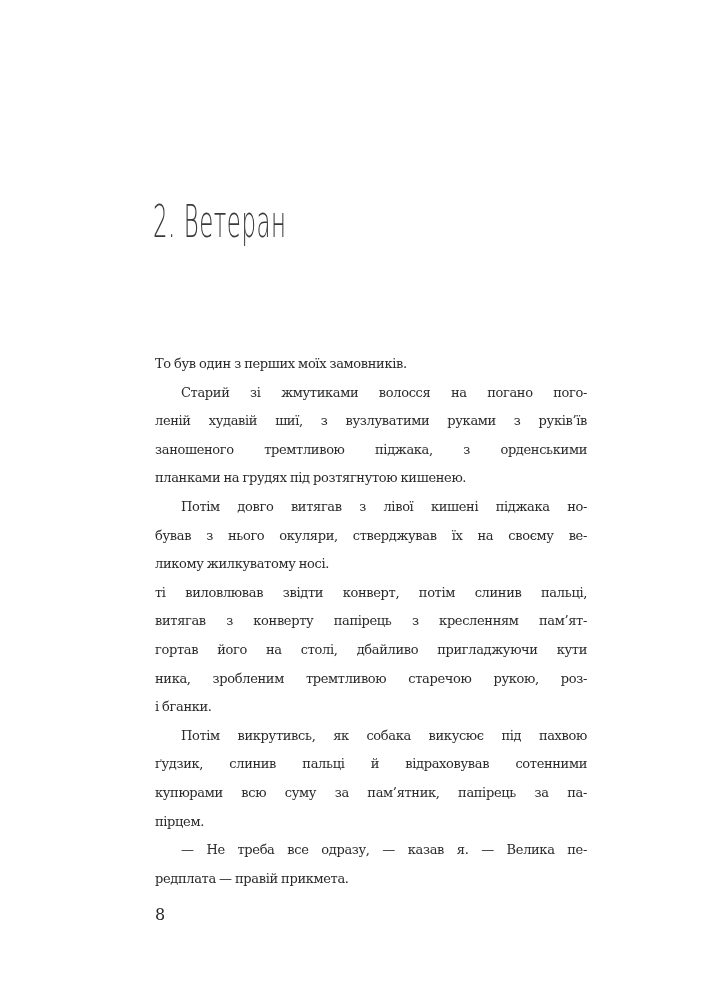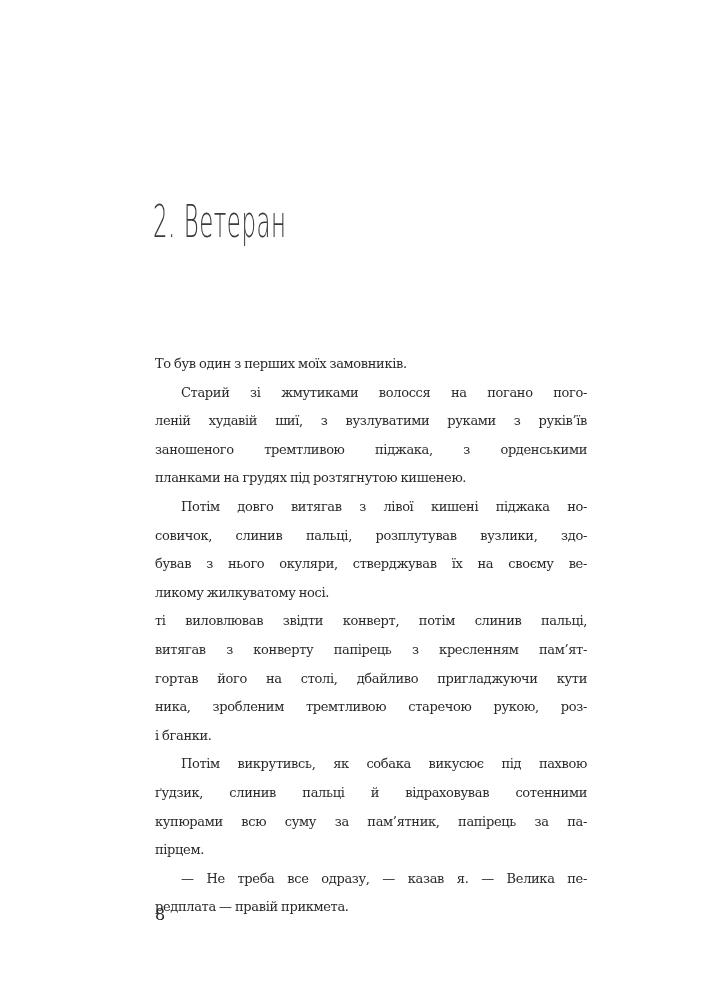--- a/index.html
+++ b/index.html
@@ -81,21 +81,20 @@
 
     <div>
       <span class="line indent">Старий зі жмутиками волосся на погано пого-</span>
       <span class="line">леній худавій шиї, з вузлуватими руками з руків’їв</span>
       <span class="line">заношеного тремтливою піджака, з орденськими</span>
       <span class="line last">планками на грудях під розтягнутою кишенею.</span>
     </div>
 
     <div>
       <span class="line indent">Потім довго витягав з лівої кишені піджака но-</span>
-      <span class="line">совичок, слинив пальці, розплутував вузлики, здо-</span>
       <span class="line">бував з нього окуляри, стверджував їх на своєму ве-</span>
       <span class="line last">ликому жилкуватому носі.</span>
     </div>
 
     <div>
       <span class="line">ті виловлював звідти конверт, потім слинив пальці,</span>
       <span class="line">витягав з конверту папірець з кресленням пам’ят-</span>
       <span class="line">гортав його на столі, дбайливо пригладжуючи кути</span>
       <span class="line">ника, зробленим тремтливою старечою рукою, роз-</span>
       <span class="line last">і бганки.</span>

